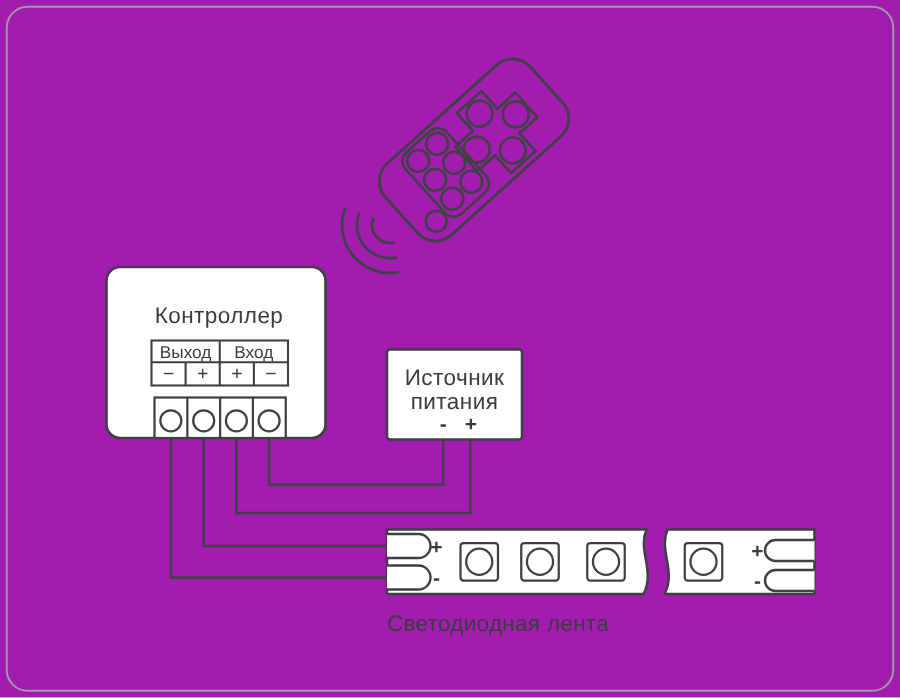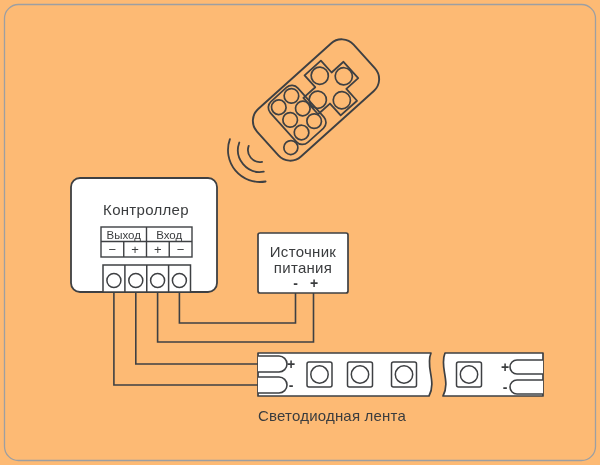--- a/index.html
+++ b/index.html
@@ -1,19 +1,19 @@
 <!DOCTYPE html>
 <html><head>
 <meta charset="utf-8">
 <style>
   html,body{margin:0;padding:0;background:#fff;}
   .canvas{
     position:relative;
     width:600px;height:465px;
-    background:#fdba74;
+    background:#a21caf;
     font-family:"Liberation Sans", sans-serif;
     overflow:hidden;
   }
   svg{display:block;}
   text{
     fill:#3a3c3e;
     font-family:"Liberation Sans", sans-serif;
   }
   .t-title{font-size:15px;letter-spacing:0.3px;}
   .t-small{font-size:11.5px;}

